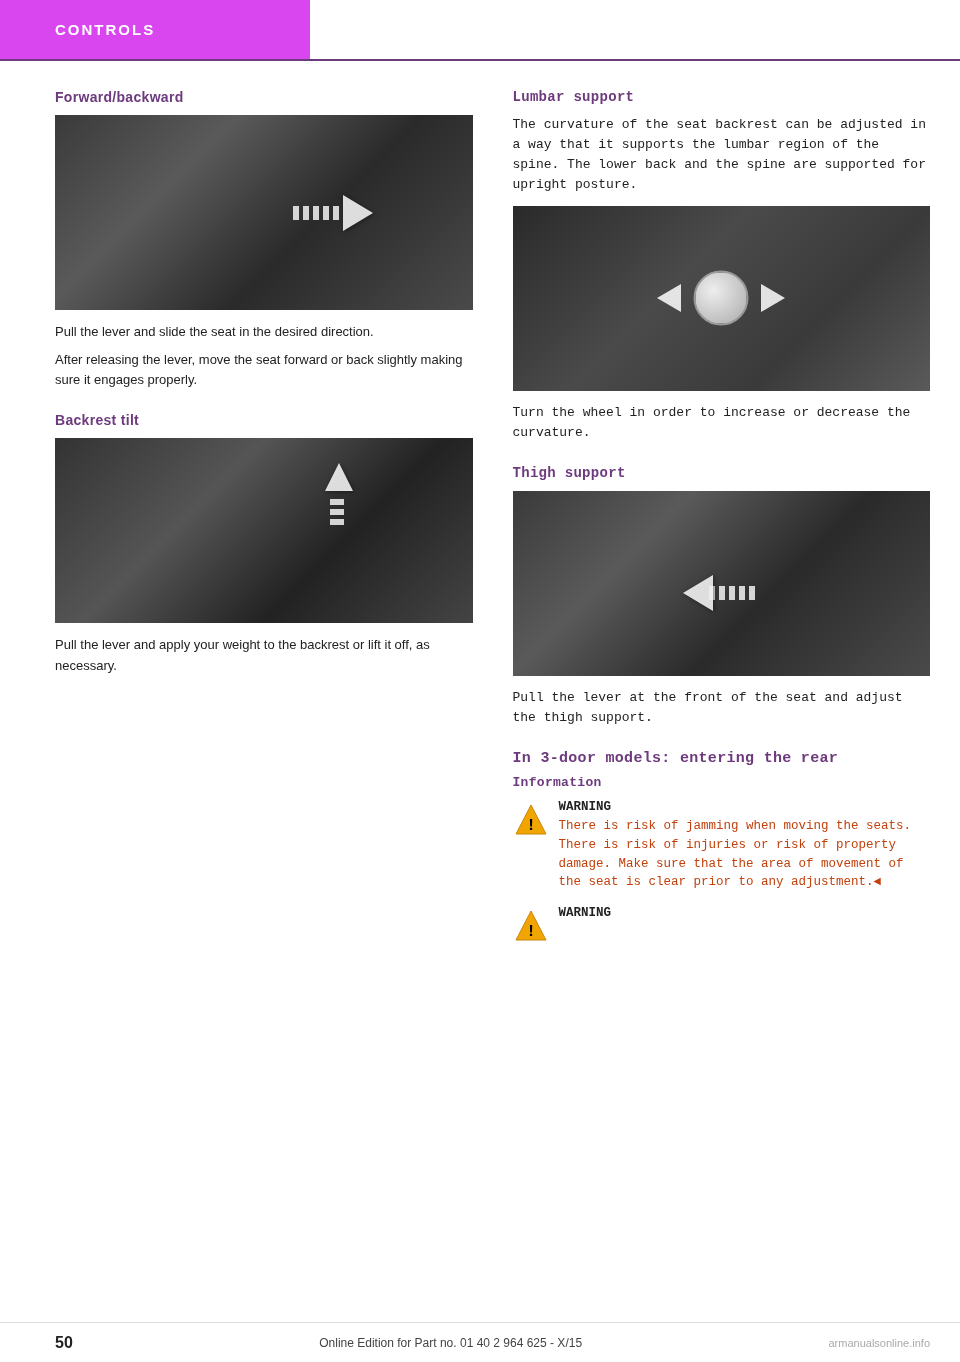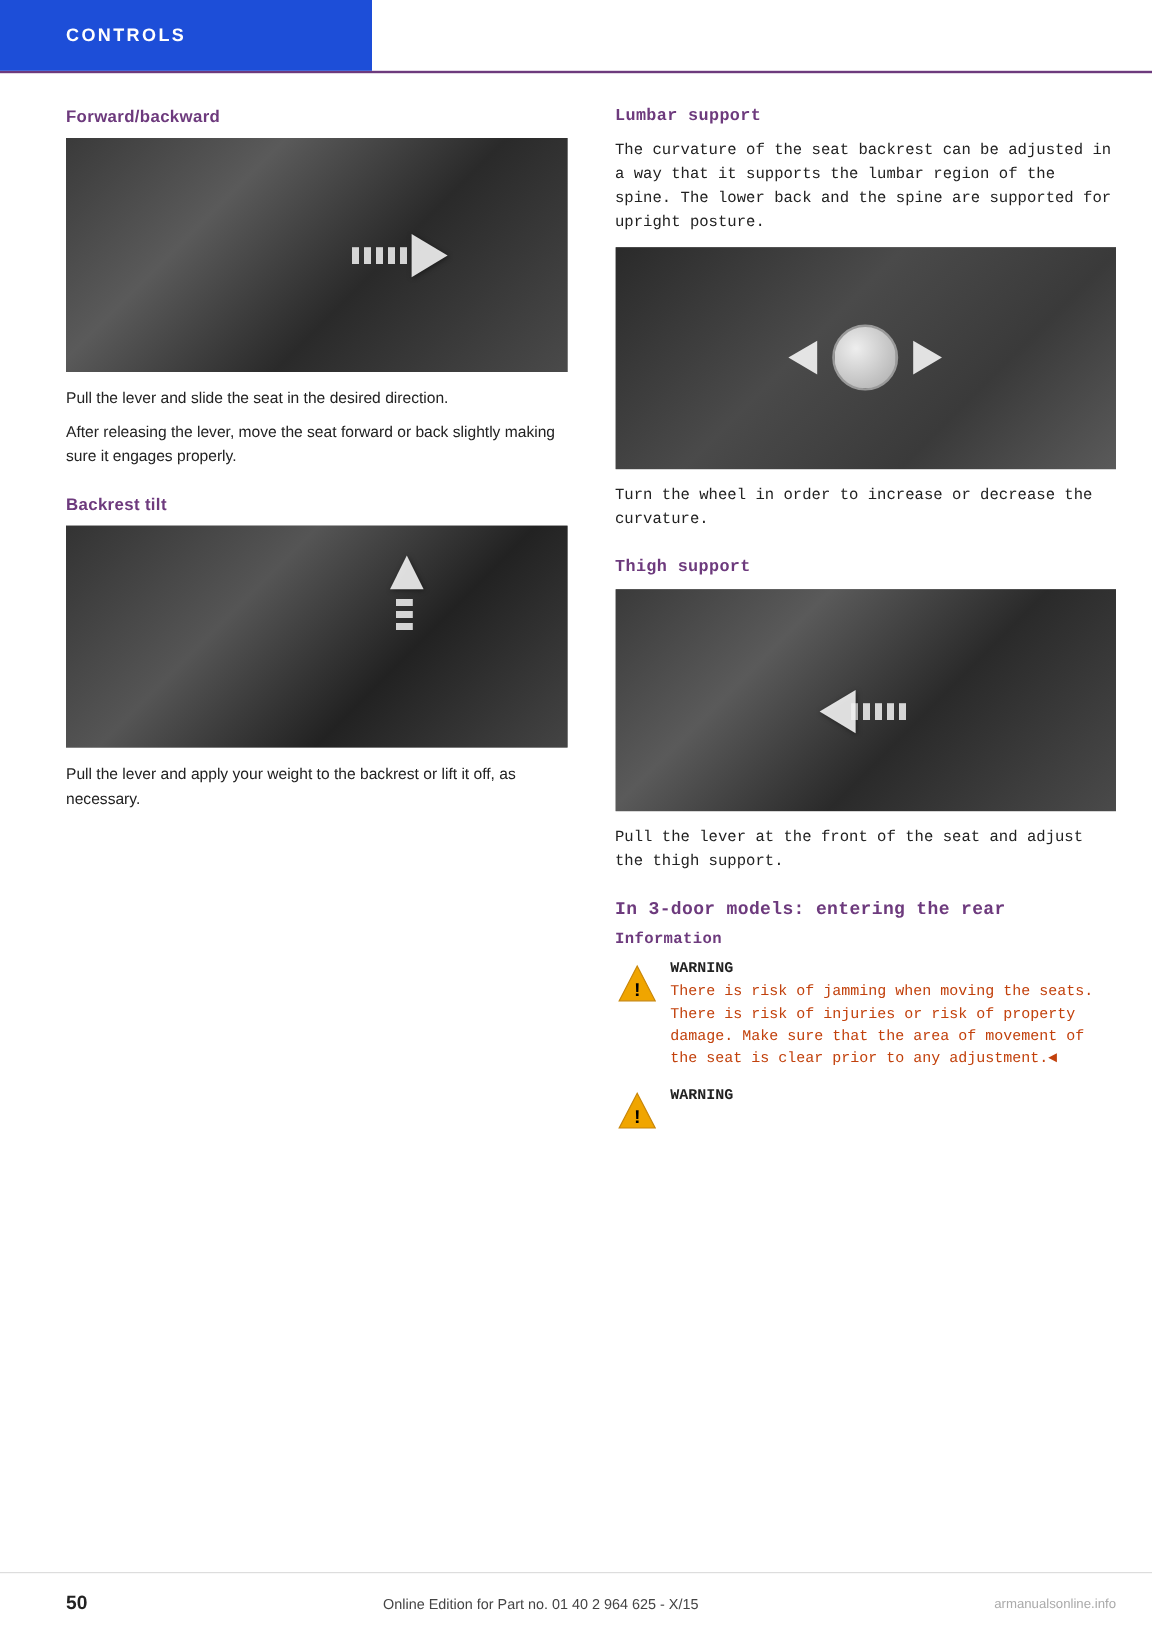--- a/index.html
+++ b/index.html
@@ -14,21 +14,21 @@
     }
 
     
     .header {
       display: flex;
       align-items: stretch;
       height: 61px;
       border-bottom: 2px solid #6d3a7d;
     }
     .header-controls {
-      background: #1d4ed8;
+      background: #d946ef;
       color: #fff;
       font-size: 15px;
       font-weight: bold;
       letter-spacing: 2px;
       display: flex;
       align-items: center;
       padding: 0 30px 0 55px;
       min-width: 310px;
     }
     .header-adjusting {
@@ -184,21 +184,21 @@
       font-size: 12.5px;
       margin-bottom: 3px;
     }
 
     
     .footer {
       position: absolute;
       bottom: 0;
       left: 0;
       right: 0;
-      height: 52px;
+      height: 40px;
       border-top: 1px solid #ddd;
       display: flex;
       align-items: center;
       justify-content: space-between;
       padding: 0 30px 0 55px;
       font-size: 12px;
       color: #444;
     }
     .footer-page {
       font-size: 16px;

